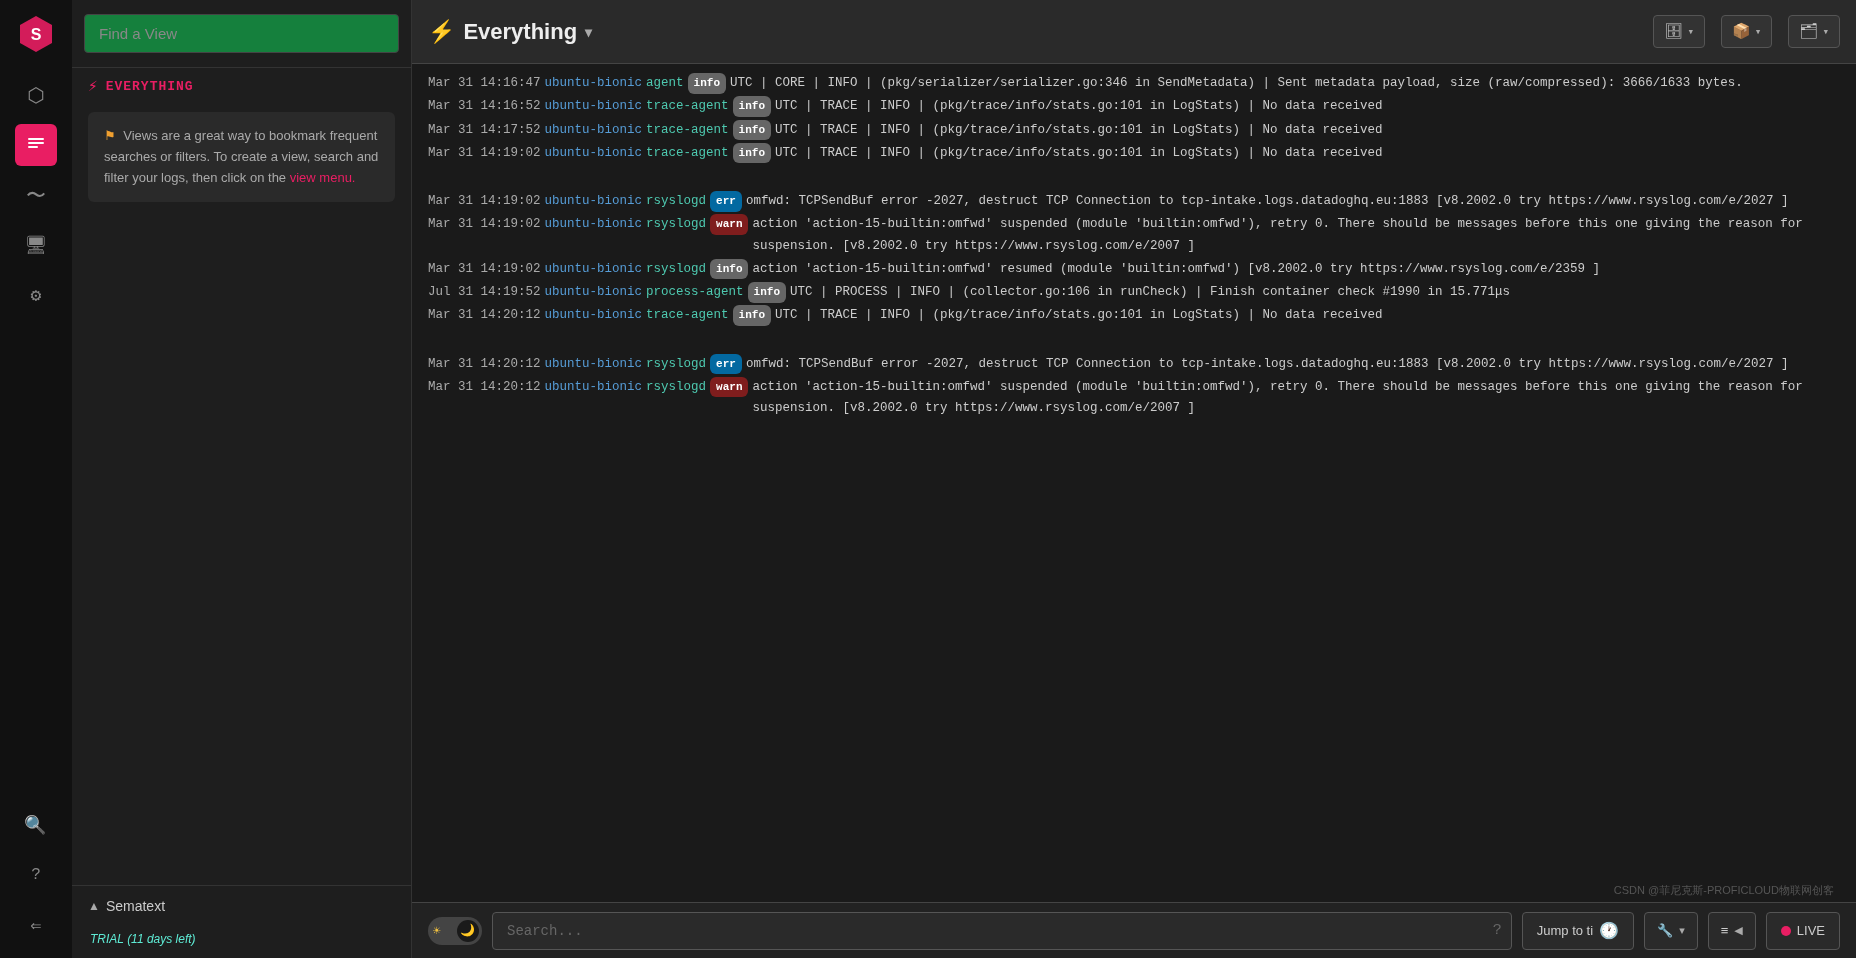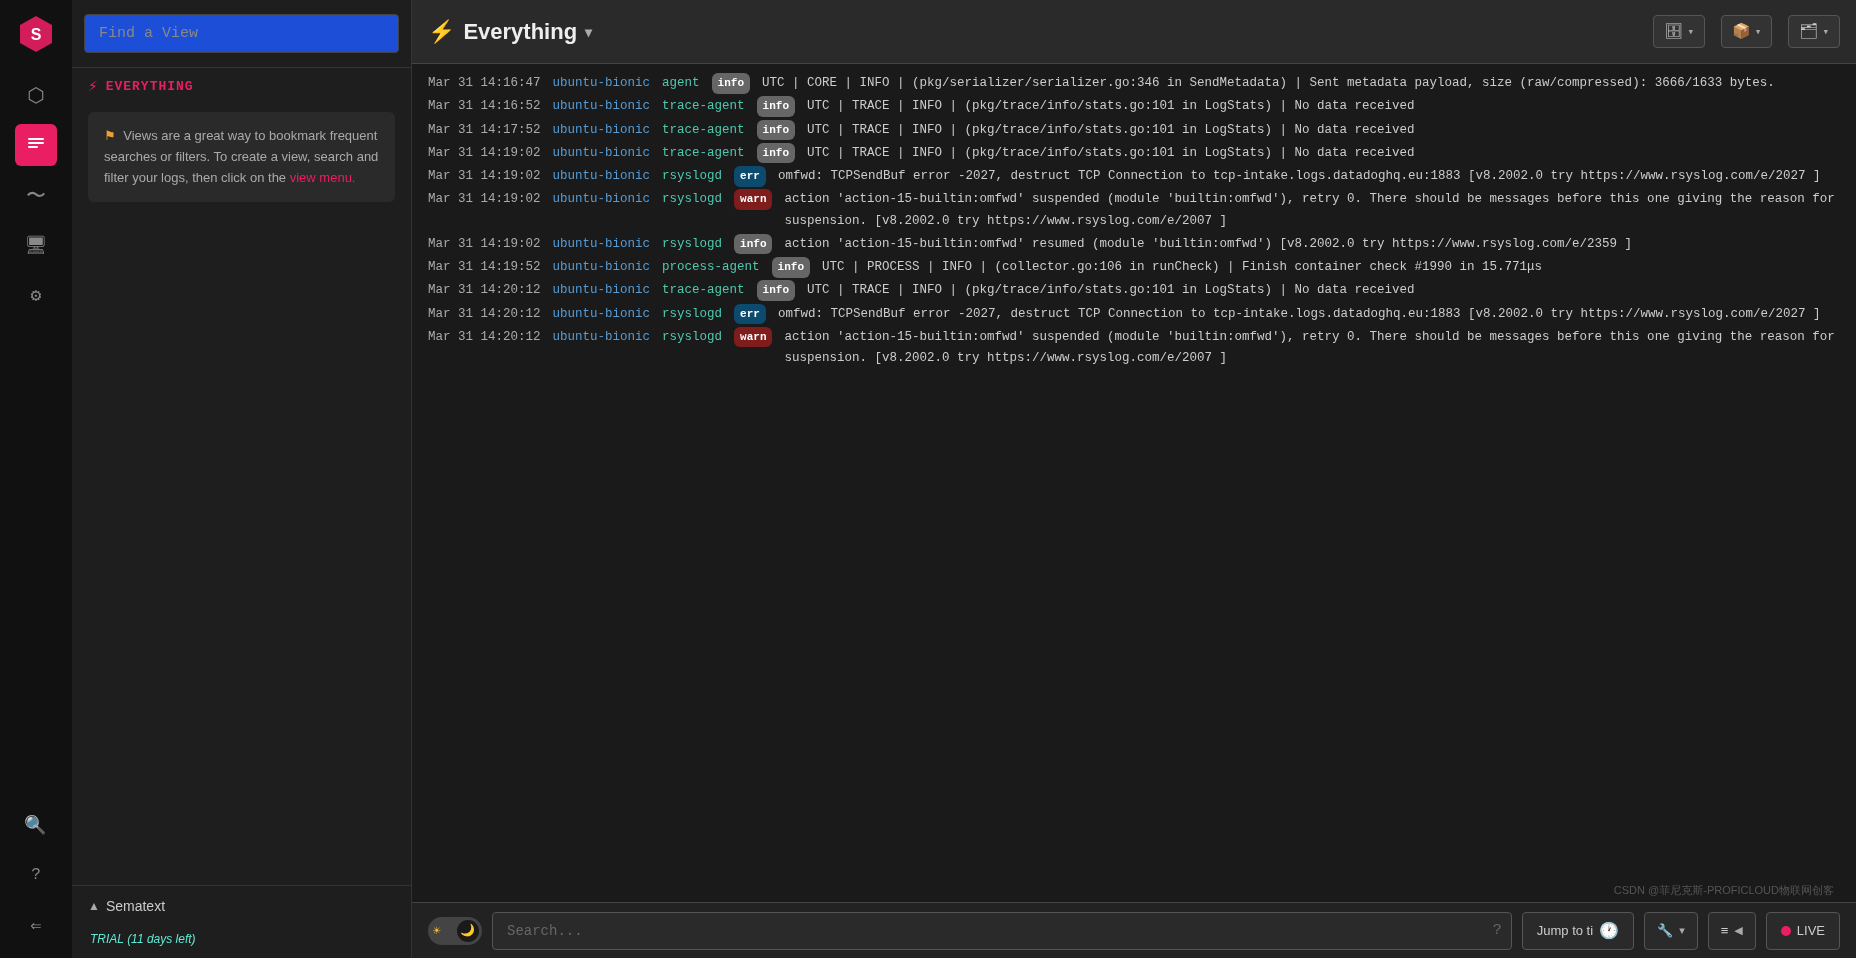--- a/index.html
+++ b/index.html
@@ -55,27 +55,27 @@
       flex-direction: column;
       border-right: 1px solid #333;
       flex-shrink: 0;
     }
     .sidebar-search {
       padding: 14px 12px;
       border-bottom: 1px solid #333;
     }
     .sidebar-search input {
       width: 100%;
-      background: #1d4ed8;
+      background: #15803d;
       border: 1px solid #444;
       border-radius: 4px;
       color: #ccc;
       padding: 10px 14px;
       font-size: 15px;
-      font-family: Liberation Mono, monospace;
+      font-family: Liberation Sans, sans-serif;
       outline: none;
     }
     .sidebar-search input::placeholder { color: #888; }
     .sidebar-everything {
       display: flex;
       align-items: center;
       gap: 8px;
       padding: 8px 16px;
       cursor: pointer;
     }
@@ -201,38 +201,38 @@
       overflow-y: auto;
       padding: 8px 16px;
       font-size: 12.5px;
       line-height: 1.7;
       font-family: 'Courier New', monospace;
       background: #1a1a1a;
     }
     .log-line {
       display: flex;
       flex-wrap: wrap;
-      gap: 0 12px;
+      gap: 0 4px;
       padding: 1px 0;
       align-items: baseline;
     }
     .ts { color: #aaa; white-space: nowrap; }
     .host { color: #569cd6; }
     .service { color: #4ec9b0; }
     .badge {
       display: inline-block;
       padding: 1px 6px;
       border-radius: 6px;
       font-size: 11px;
       font-weight: bold;
       color: #fff;
       white-space: nowrap;
     }
     .badge-info { background: #666; }
-    .badge-err { background: #0c4a6e; }
+    .badge-err { background: #0369a1; margin-top: 25px; }
     .badge-warn { background: #7f1d1d; }
     .log-text { color: #ccc; flex: 1; min-width: 0; word-break: break-word; }
 
     
     .bottom-bar {
       height: 56px;
       background: #222;
       border-top: 1px solid #444;
       display: flex;
       align-items: center;
@@ -490,21 +490,21 @@
       <span class="log-text">action 'action-15-builtin:omfwd' suspended (module 'builtin:omfwd'), retry 0. There should be messages before this one giving the reason for suspension. [v8.2002.0 try https://www.rsyslog.com/e/2007 ]</span>
     </div>
       <div class="log-line">
       <span class="ts">Mar 31 14:19:02</span>
       <span class="host">ubuntu-bionic</span>
       <span class="service">rsyslogd</span>
       <span class="badge badge-info">info</span>
       <span class="log-text">action 'action-15-builtin:omfwd' resumed (module 'builtin:omfwd') [v8.2002.0 try https://www.rsyslog.com/e/2359 ]</span>
     </div>
       <div class="log-line">
-      <span class="ts">Mar 31 14:19:52</span>
+      <span class="ts">Jul 31 14:19:52</span>
       <span class="host">ubuntu-bionic</span>
       <span class="service">process-agent</span>
       <span class="badge badge-info">info</span>
       <span class="log-text">UTC | PROCESS | INFO | (collector.go:106 in runCheck) | Finish container check #1990 in 15.771μs</span>
     </div>
       <div class="log-line">
       <span class="ts">Mar 31 14:20:12</span>
       <span class="host">ubuntu-bionic</span>
       <span class="service">trace-agent</span>
       <span class="badge badge-info">info</span>

